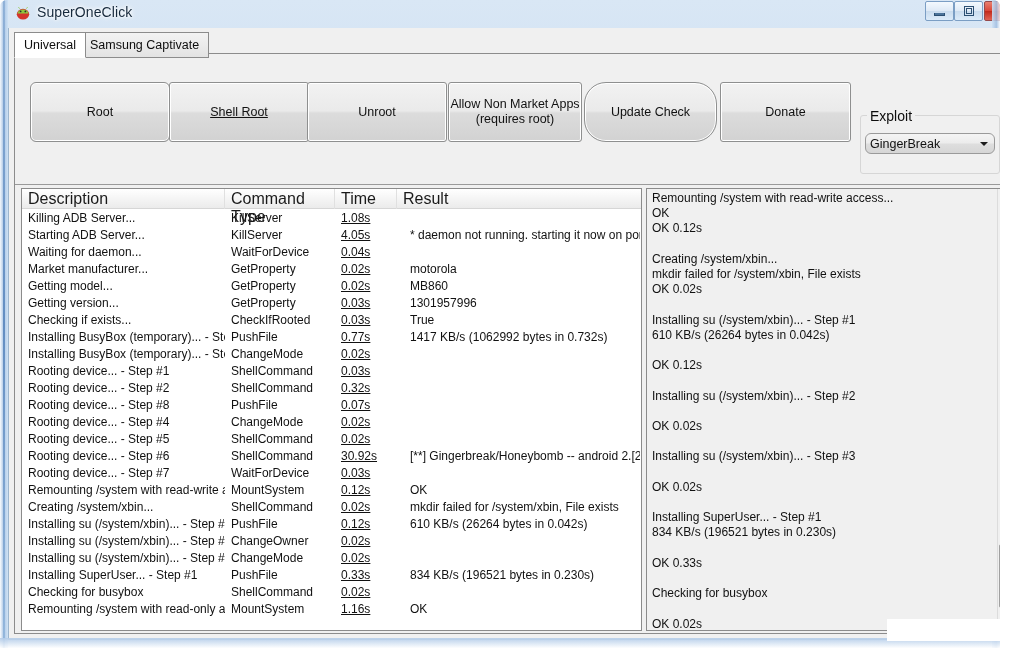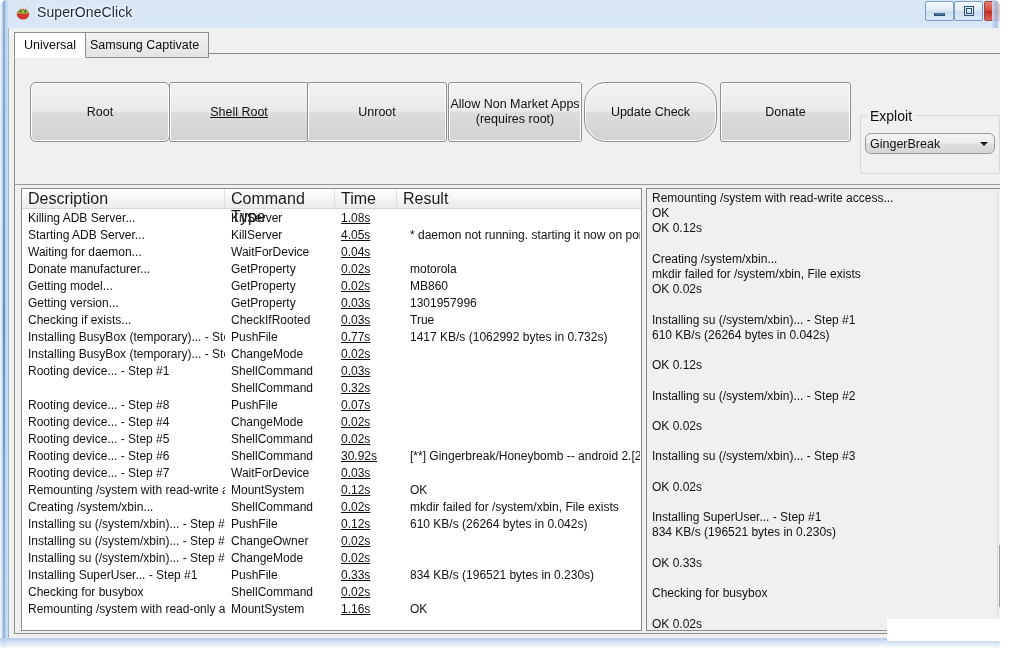--- a/index.html
+++ b/index.html
@@ -353,21 +353,21 @@
                 <div class="lv-cell c2">4.05s</div>
                 <div class="lv-cell c3">* daemon not running. starting it now on port 5...</div>
               </div>
               <div class="lv-row">
                 <div class="lv-cell c0">Waiting for daemon...</div>
                 <div class="lv-cell c1">WaitForDevice</div>
                 <div class="lv-cell c2">0.04s</div>
                 <div class="lv-cell c3"></div>
               </div>
               <div class="lv-row">
-                <div class="lv-cell c0">Donate manufacturer...</div>
+                <div class="lv-cell c0">Market manufacturer...</div>
                 <div class="lv-cell c1">GetProperty</div>
                 <div class="lv-cell c2">0.02s</div>
                 <div class="lv-cell c3">motorola</div>
               </div>
               <div class="lv-row">
                 <div class="lv-cell c0">Getting model...</div>
                 <div class="lv-cell c1">GetProperty</div>
                 <div class="lv-cell c2">0.02s</div>
                 <div class="lv-cell c3">MB860</div>
               </div>
@@ -395,20 +395,21 @@
                 <div class="lv-cell c2">0.02s</div>
                 <div class="lv-cell c3"></div>
               </div>
               <div class="lv-row">
                 <div class="lv-cell c0">Rooting device... - Step #1</div>
                 <div class="lv-cell c1">ShellCommand</div>
                 <div class="lv-cell c2">0.03s</div>
                 <div class="lv-cell c3"></div>
               </div>
               <div class="lv-row">
+                <div class="lv-cell c0">Rooting device... - Step #2</div>
                 <div class="lv-cell c1">ShellCommand</div>
                 <div class="lv-cell c2">0.32s</div>
                 <div class="lv-cell c3"></div>
               </div>
               <div class="lv-row">
                 <div class="lv-cell c0">Rooting device... - Step #8</div>
                 <div class="lv-cell c1">PushFile</div>
                 <div class="lv-cell c2">0.07s</div>
               </div>
               <div class="lv-row">

